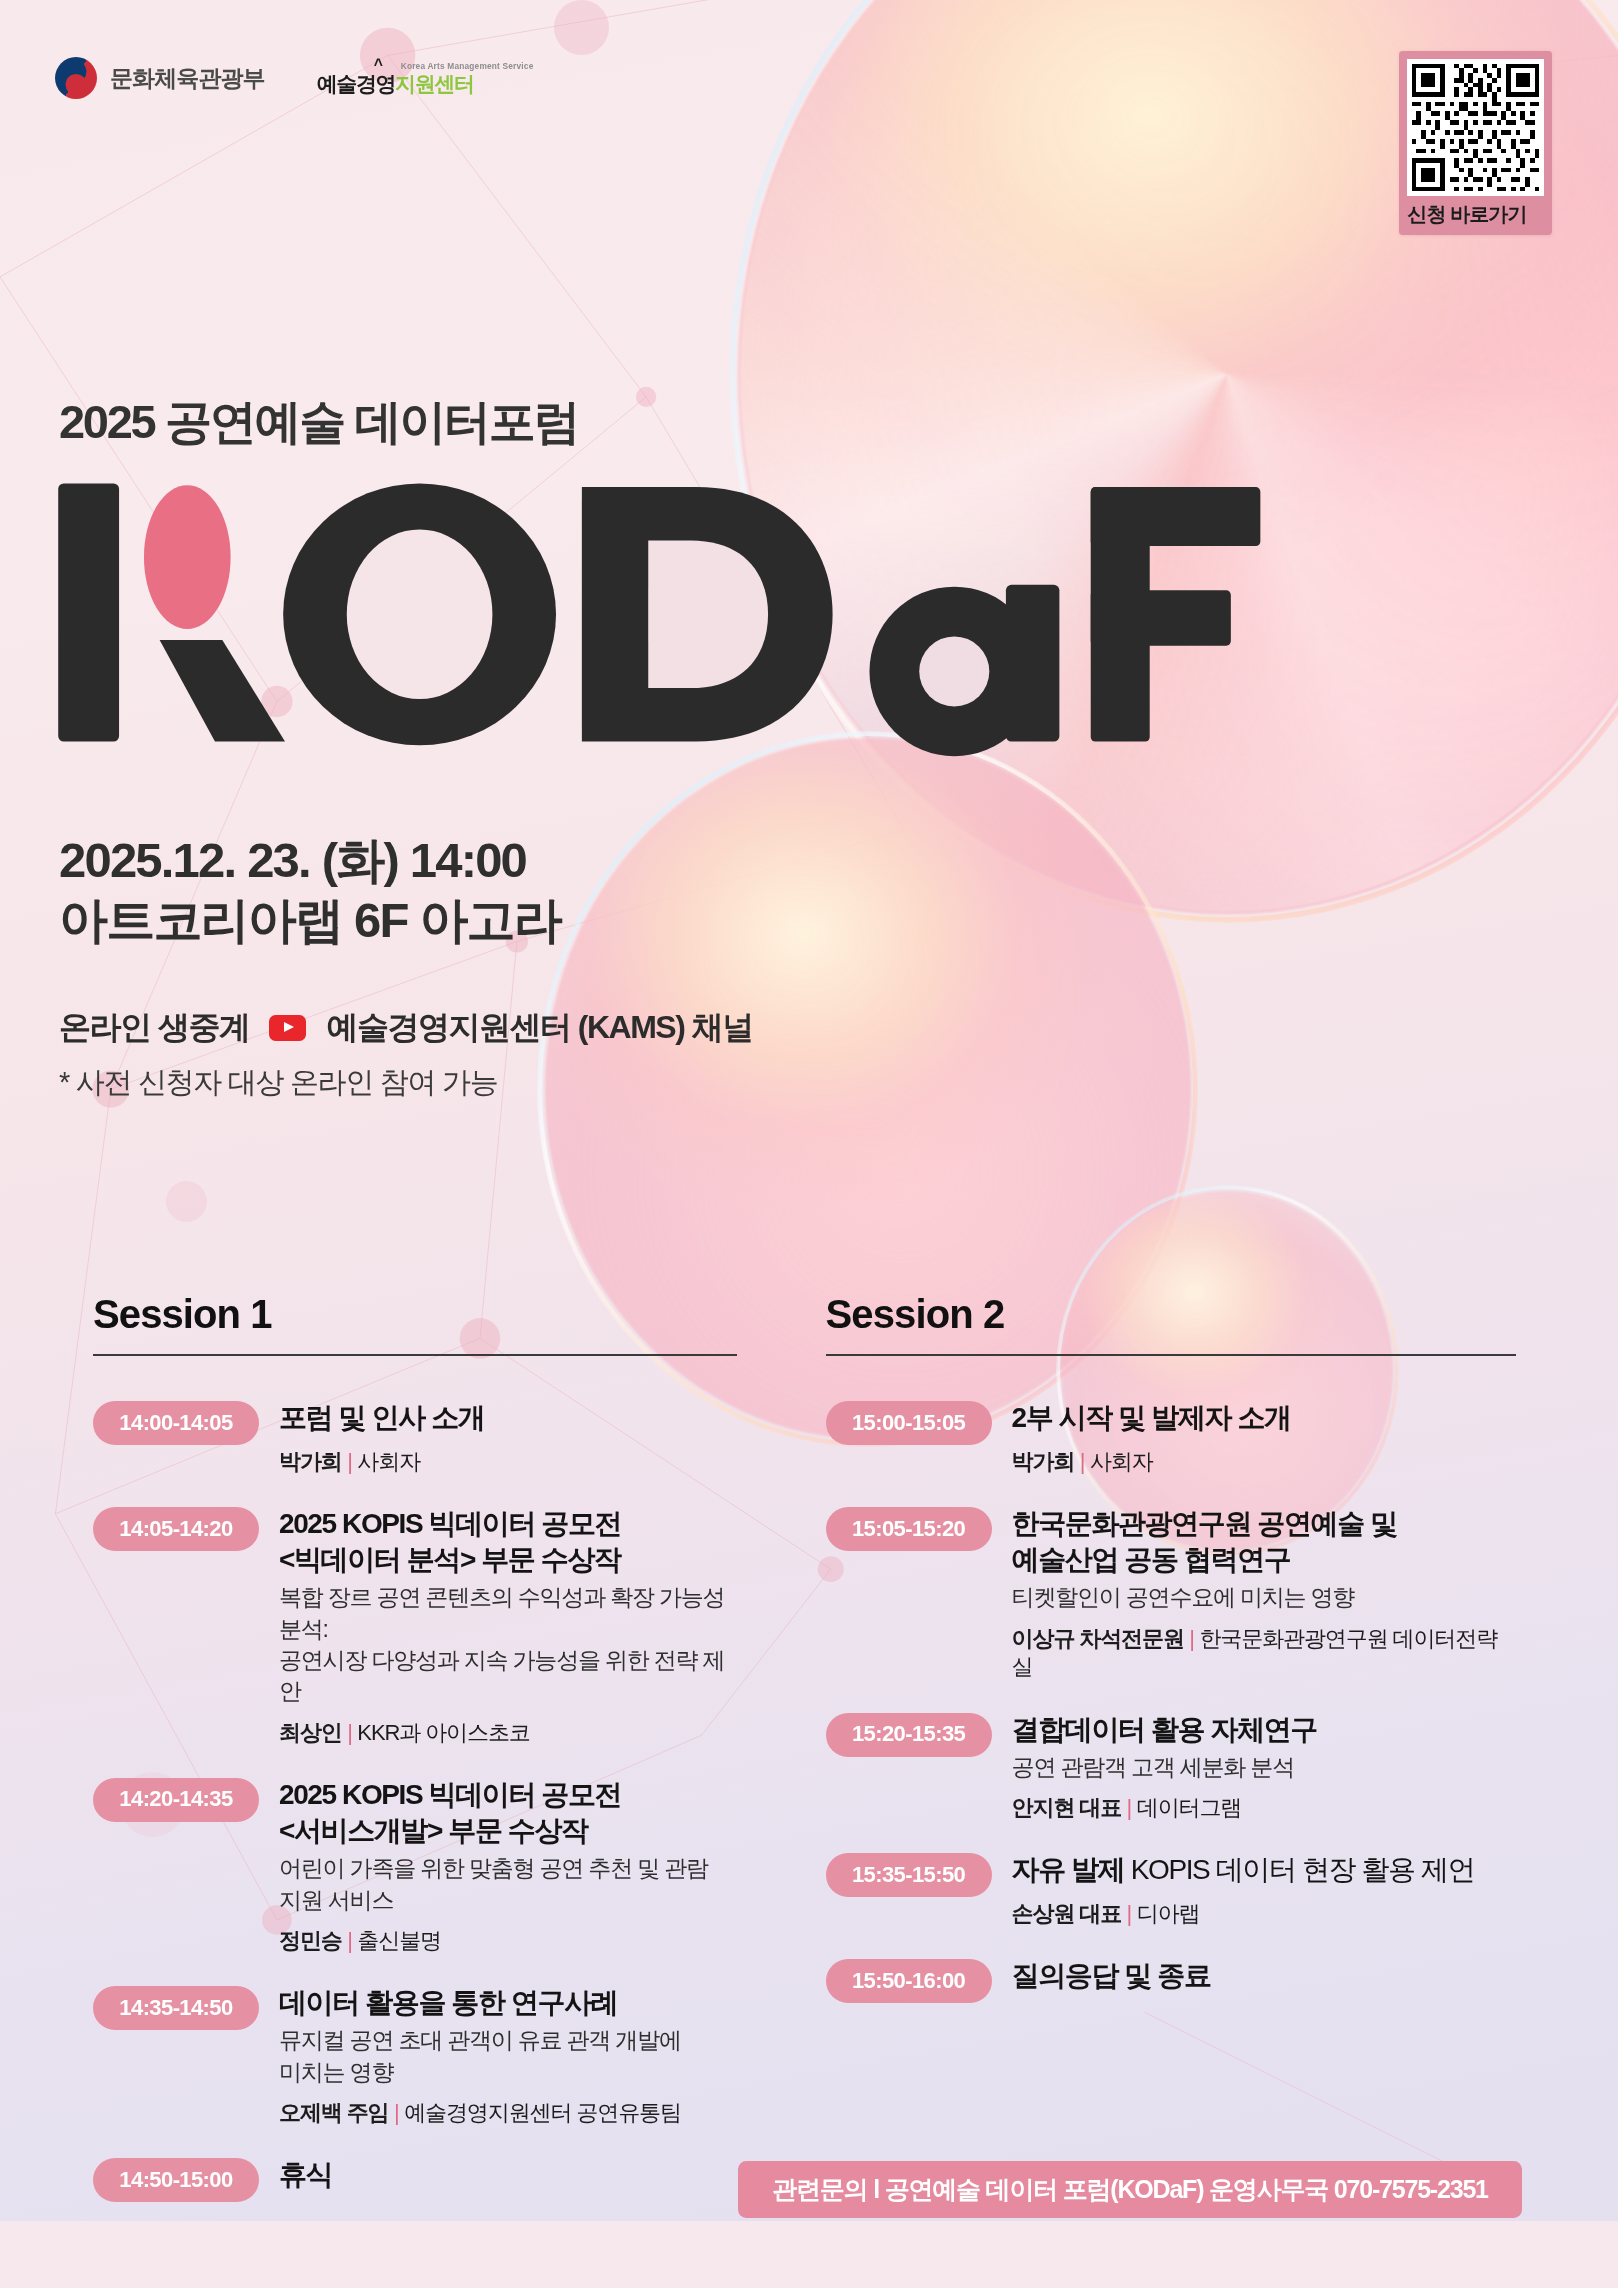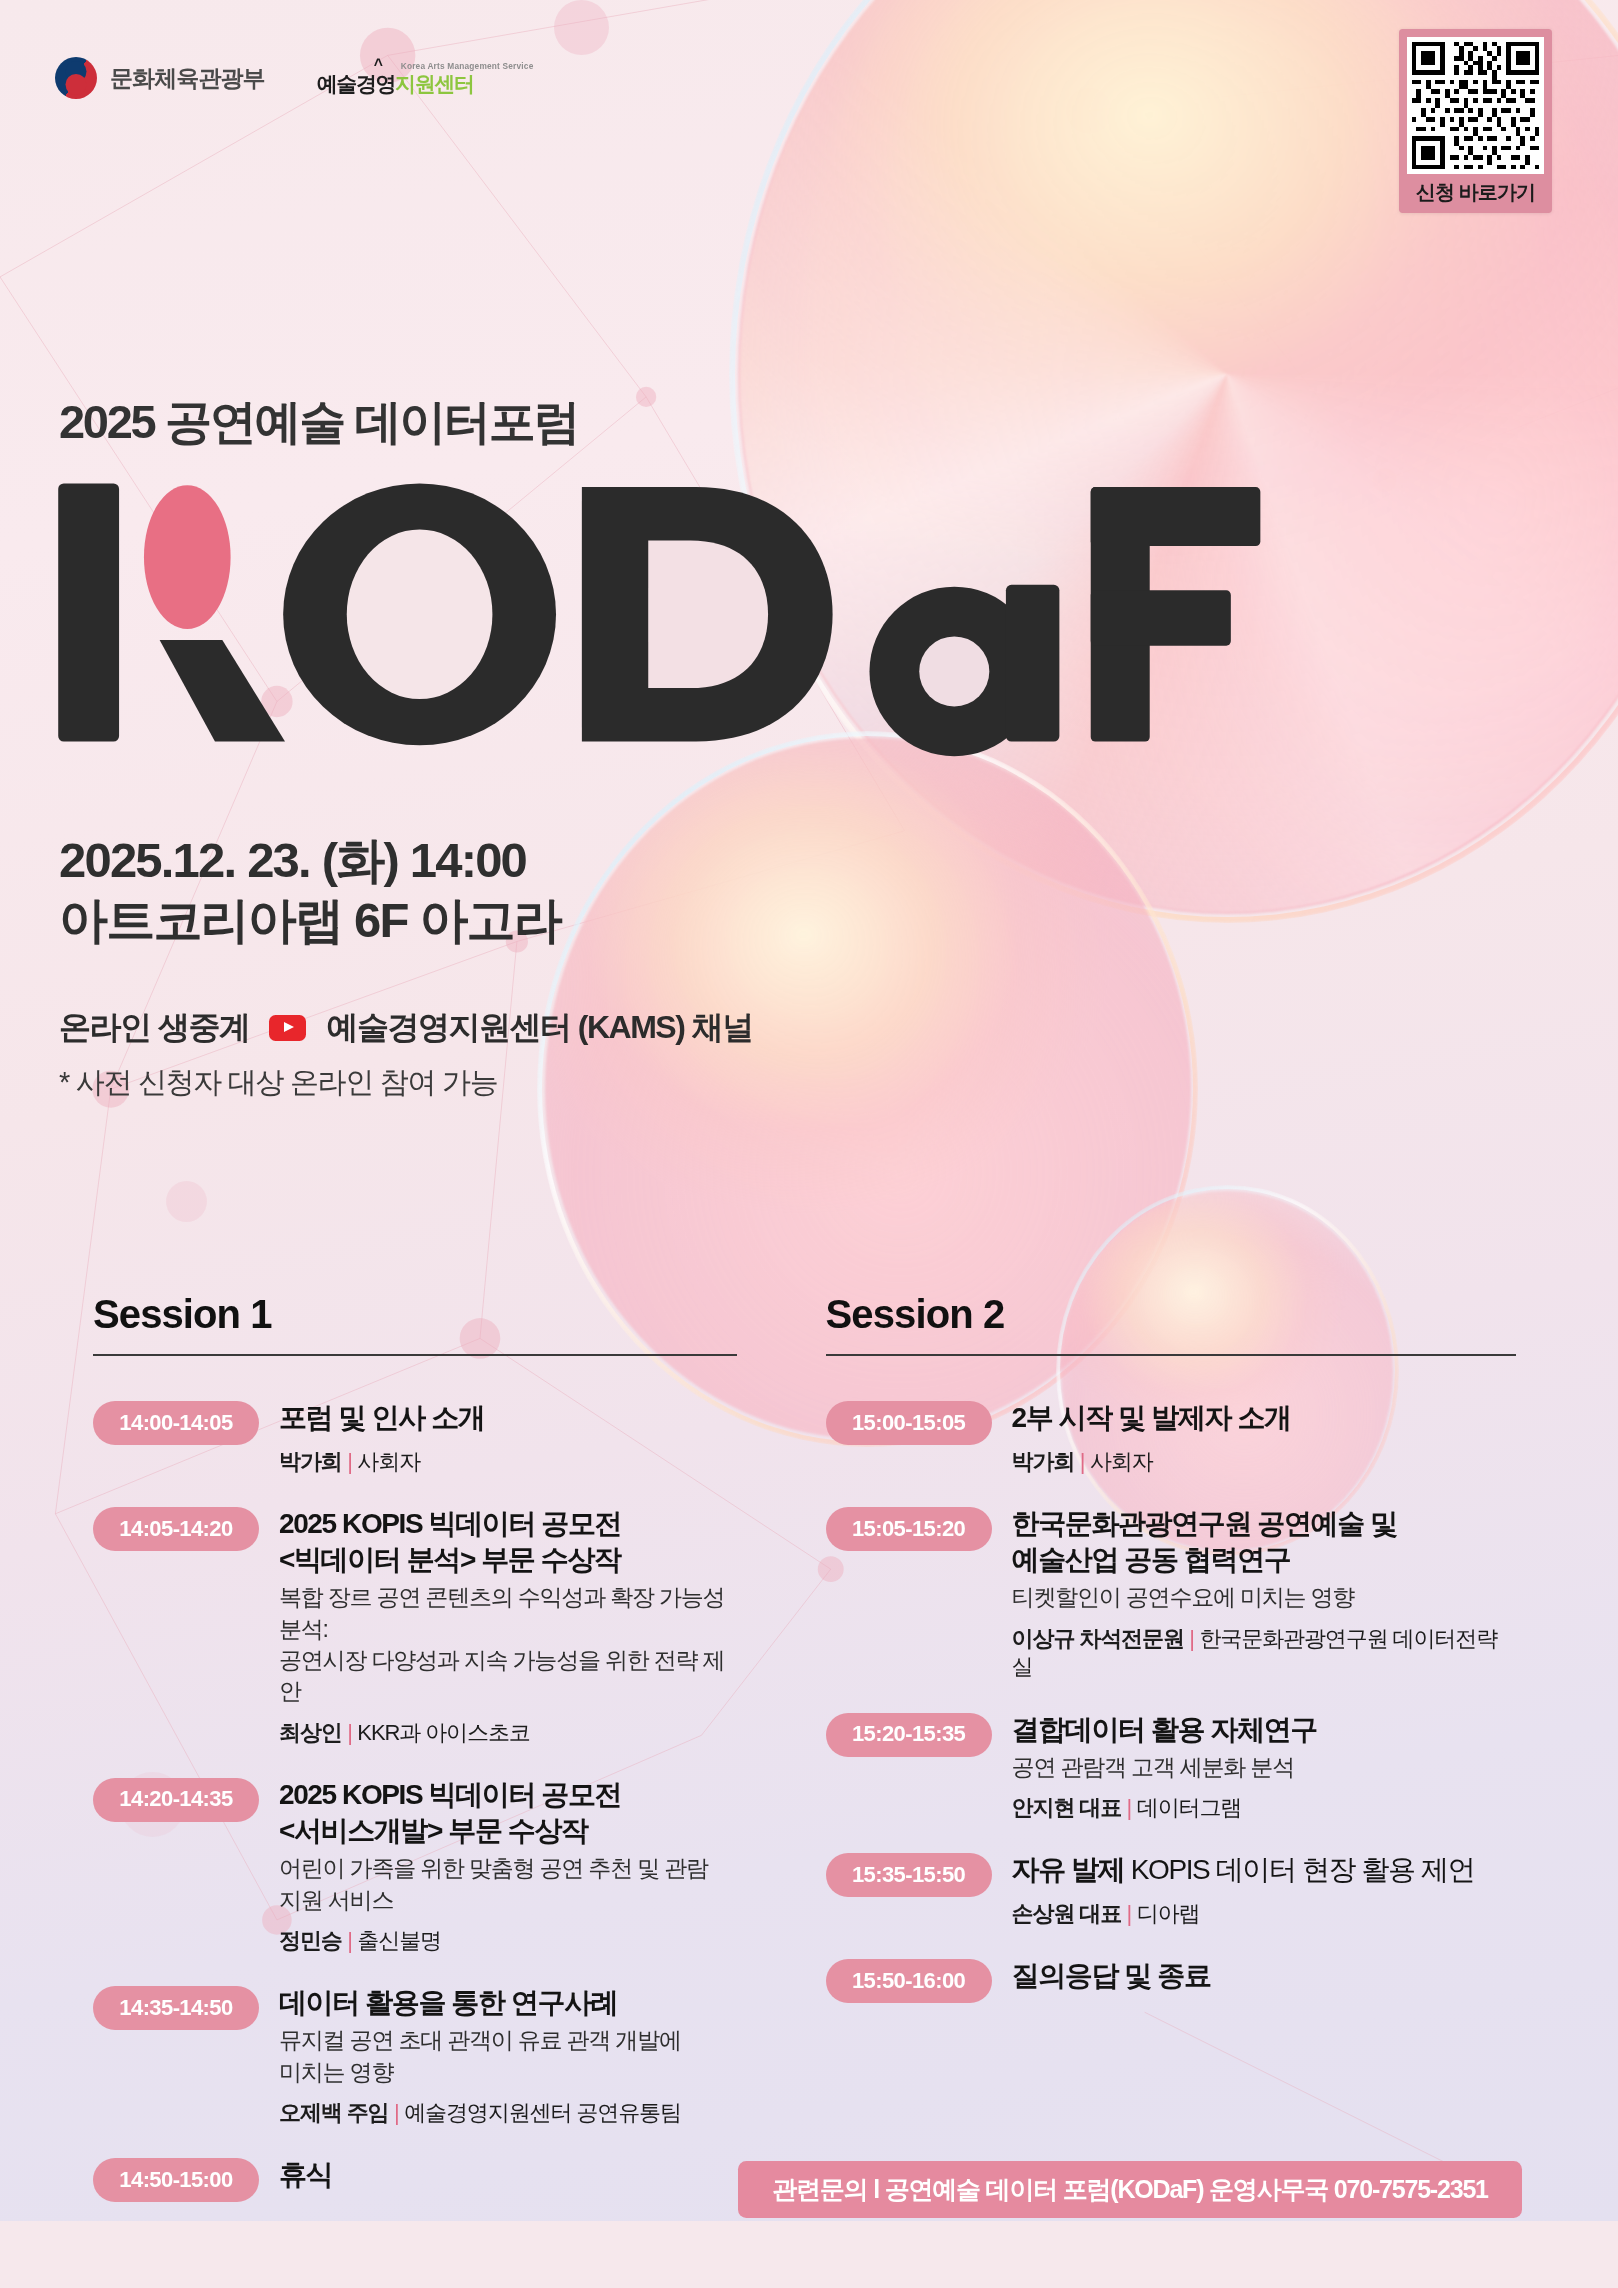--- a/index.html
+++ b/index.html
@@ -94,22 +94,22 @@
     background:#cd2e3a;transform:translateX(-50%);}
   .gov-name{font-size:23px;font-weight:700;color:#4a4a4a;letter-spacing:-0.9px;}
   .kams-logo{position:relative;line-height:1;}
   .kams-top{font-size:8.3px;color:#8d8d8d;letter-spacing:0.2px;margin-left:55px;margin-bottom:1.8px;font-weight:600;padding-left:29px;}
   .kams-main{font-size:21px;font-weight:800;letter-spacing:-1.4px;}
   .kams-main .k1{color:#1d1d1d;}
   .kams-main .k2{color:#8dc63f;}
   .kams-caret{position:absolute;left:57px;top:-5.5px;font-size:15.7px;color:#1d1d1d;font-weight:900;}
 
   
-  .qr-box{position:absolute;left:1399px;top:29px;width:153px;background:#dd8ea0;
-    border-radius:3.7px;padding:8.3px 8.3px 5.5px;text-align:center;box-shadow:0 0.9px 3.7px rgba(0,0,0,.08);}
+  .qr-box{position:absolute;left:1399px;top:51px;width:153px;background:#dd8ea0;
+    border-radius:3.7px;padding:8.3px 8.3px 5.5px;box-shadow:0 0.9px 3.7px rgba(0,0,0,.08);}
   .qr-img{width:137px;height:137px;background:#fff;display:block;}
   .qr-label{font-size:20px;font-weight:800;color:#1b1b1b;letter-spacing:-0.9px;padding:4.6px 0 1.8px;}
 
   
   .kicker{position:absolute;left:59px;top:391px;font-size:47px;font-weight:900;color:#333;
     letter-spacing:-2.3px;white-space:nowrap;}
   .wordmark{position:absolute;left:50px;top:476px;width:1237px;height:295px;}
   .datetime{position:absolute;left:59px;top:831px;font-size:49px;font-weight:800;color:#2f2f2f;
     letter-spacing:-1.8px;line-height:1.22;white-space:nowrap;}
   .datetime .l2{display:block;}

